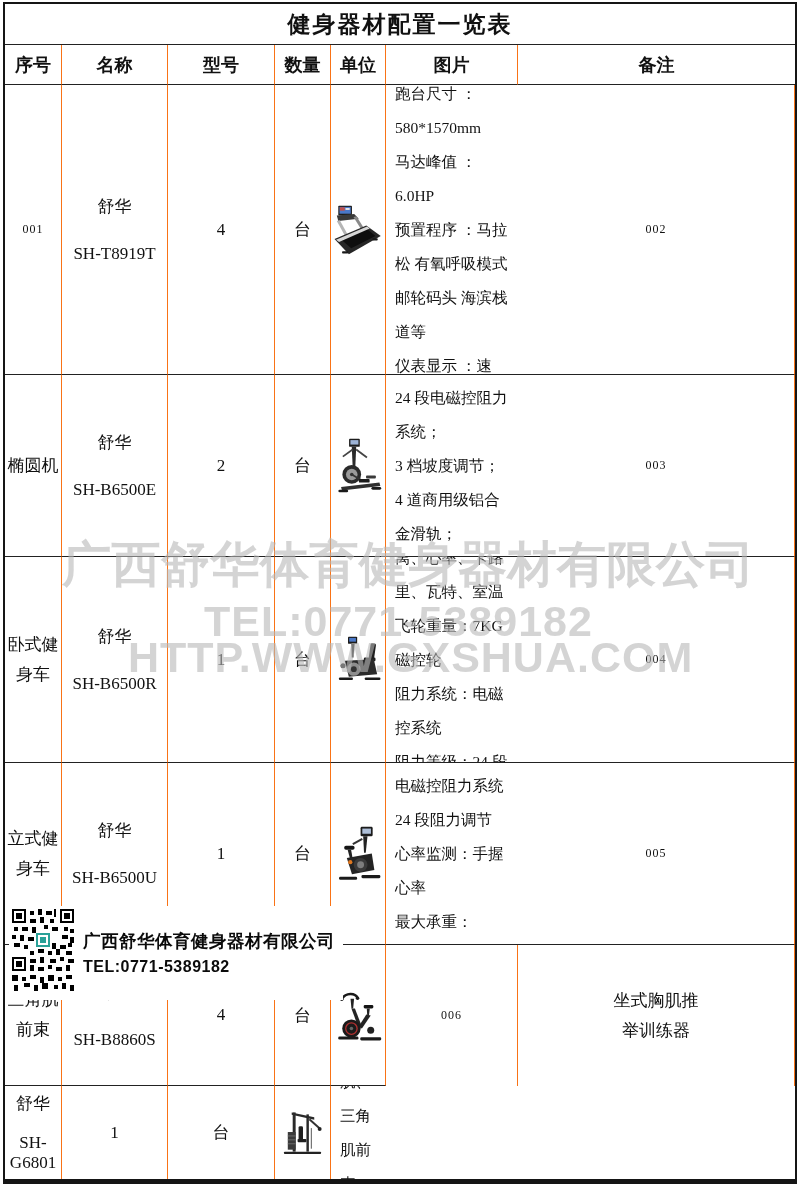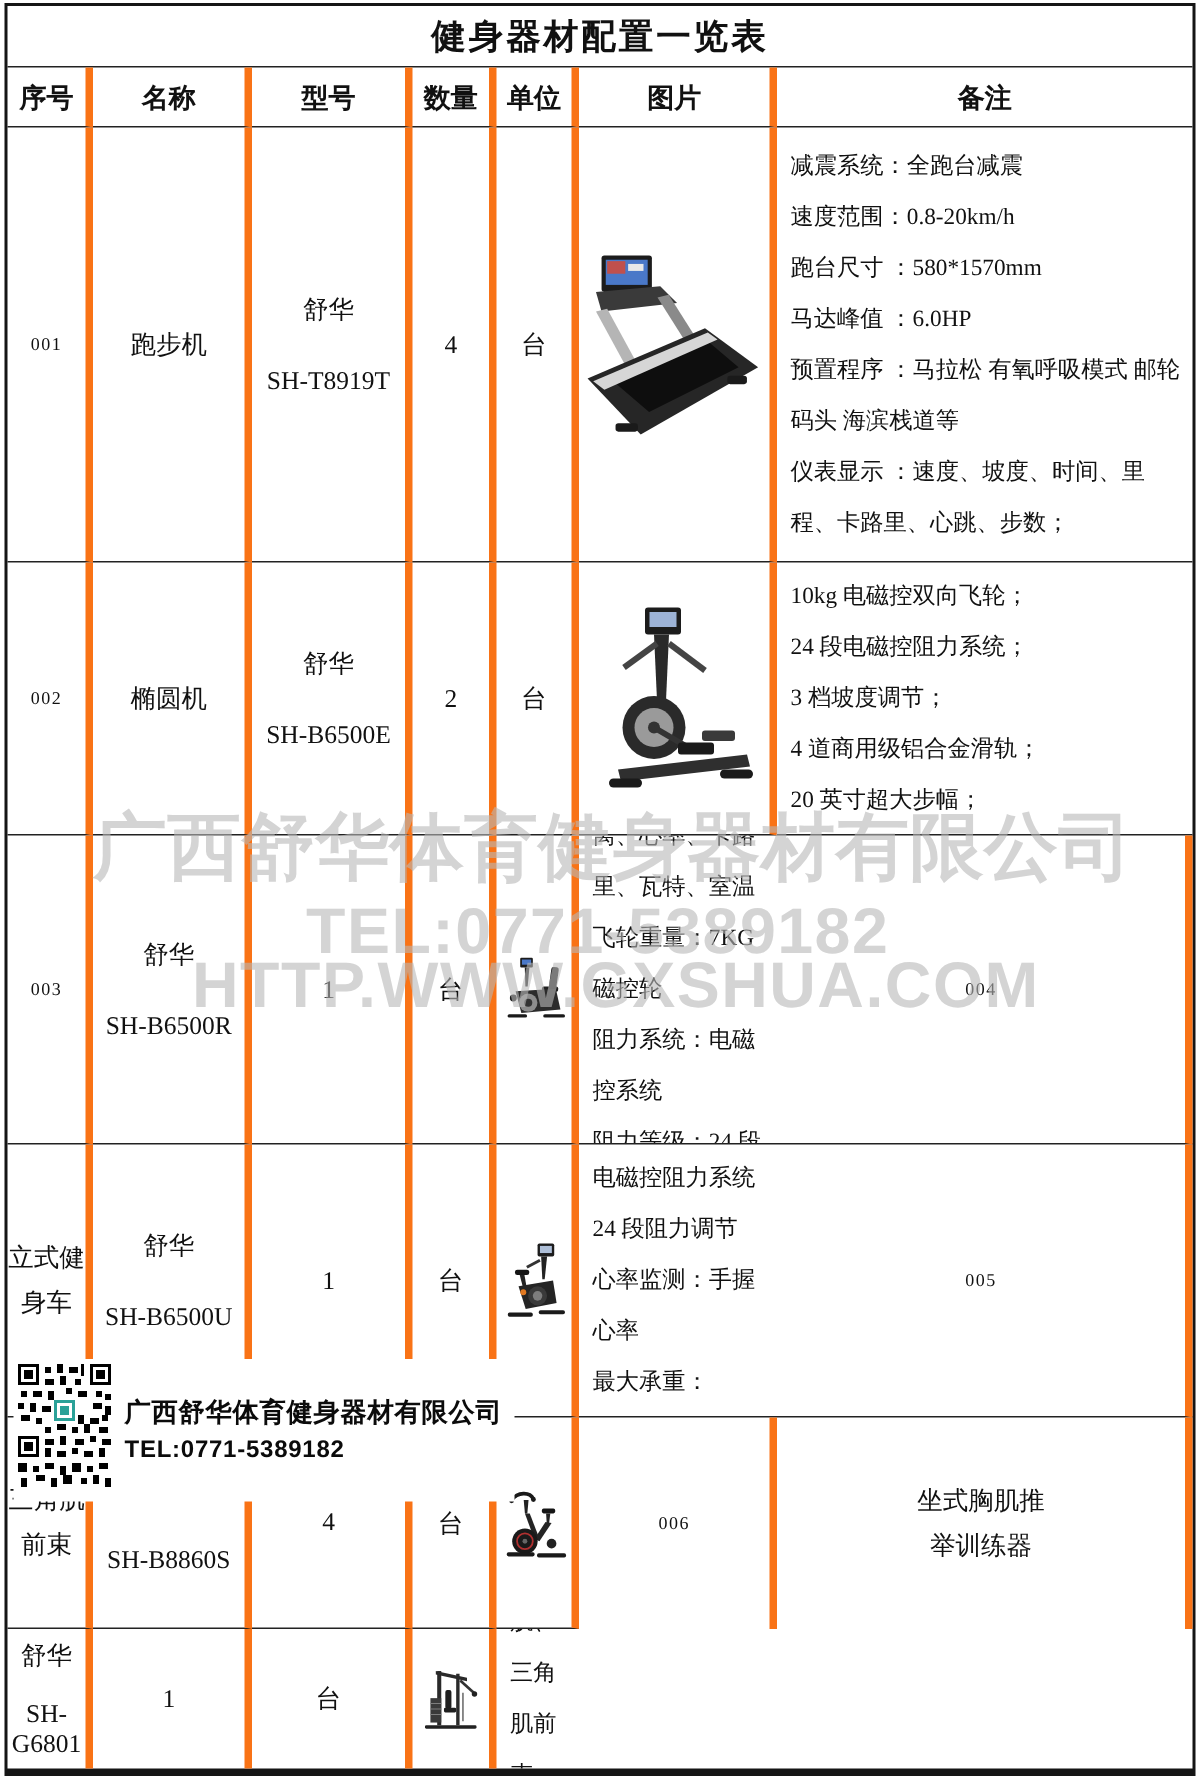--- a/index.html
+++ b/index.html
@@ -4,21 +4,21 @@
 <style>
   html,body{margin:0;padding:0;background:#fff;}
   .page{position:relative;width:800px;height:1188px;background:#fff;overflow:hidden;
         font-family:"Liberation Serif","DejaVu Serif",serif;color:#111;}
   .table{position:absolute;left:3px;top:2px;width:794px;height:1182px;
          border:2px solid #151515;border-bottom-width:5px;box-sizing:border-box;
          display:grid;
          grid-template-columns:57px 106px 107px 56px 55px 132px 1fr;
          grid-template-rows:41px 40px 290px 182px 206px 182px 141px 1fr;
          background:#fff;}
-  .cell{border-right:5px solid #f97316;border-bottom:1px solid #222;
+  .cell{border-right:1px solid #f97316;border-bottom:1px solid #222;
         display:flex;align-items:center;justify-content:center;
         text-align:center;box-sizing:border-box;overflow:hidden;}
   .cell.lastcol{border-right:none;}
   .cell.lastrow{border-bottom:none;}
   .title-cell{grid-column:1/-1;border-right:none;border-bottom:1px solid #222;
         display:flex;align-items:center;justify-content:center;
         font-family:"Liberation Serif","DejaVu Serif",serif;
         font-weight:bold;font-size:23px;letter-spacing:2px;}
   .hdr{font-weight:bold;font-size:18px;font-family:"Liberation Serif","DejaVu Serif",serif;}
   .num{font-size:12px;letter-spacing:1px;}
@@ -56,21 +56,20 @@
 
     <div class="cell hdr">序号</div>
     <div class="cell hdr">名称</div>
     <div class="cell hdr">型号</div>
     <div class="cell hdr">数量</div>
     <div class="cell hdr">单位</div>
     <div class="cell hdr">图片</div>
     <div class="cell hdr lastcol">备注</div>
 
     <div class="cell num">001</div>
-    <div class="cell nm">跑步机</div>
     <div class="cell model">
       <span>舒华</span>
       <span>SH-T8919T</span>
     </div>
     <div class="cell qty">4</div>
     <div class="cell qty">台</div>
     <div class="cell imgbox">
       <svg width="128" height="136" viewBox="0 0 132 140">
         <rect x="14" y="6" width="36" height="26" rx="2" fill="#1c1c1c"></rect>
         <rect x="17" y="9" width="30" height="18" fill="#4a78c8"></rect>
@@ -123,20 +122,21 @@
     </div>
     <div class="cell remarks lastcol">
       <div class="rtext">10kg 电磁控双向飞轮；
 24 段电磁控阻力系统；
 3 档坡度调节；
 4 道商用级铝合金滑轨；
 20 英寸超大步幅；</div>
     </div>
 
     <div class="cell num">003</div>
+    <div class="cell nm">卧式健身车</div>
     <div class="cell model">
       <span>舒华</span>
       <span>SH-B6500R</span>
     </div>
     <div class="cell qty">1</div>
     <div class="cell qty">台</div>
     <div class="cell imgbox">
       <svg width="120" height="116" viewBox="0 0 120 116">
         <rect x="36" y="2" width="22" height="17" rx="2" fill="#1c1c1c"></rect>
         <rect x="39" y="5" width="16" height="9" fill="#4a78c8"></rect>

